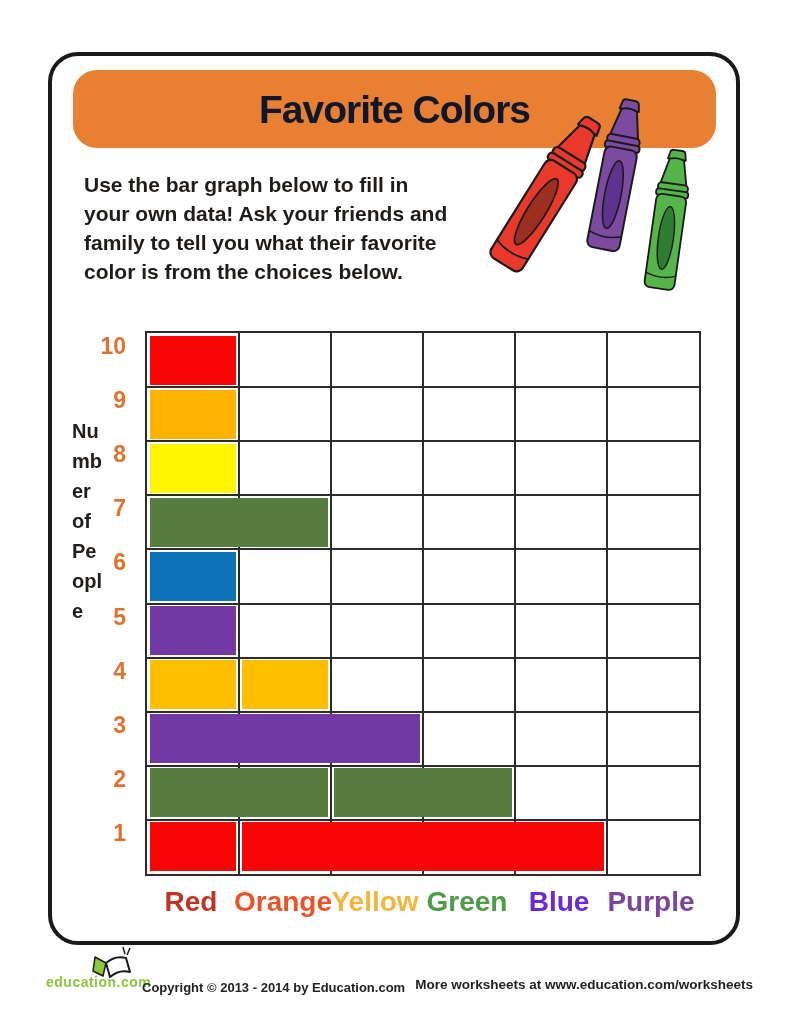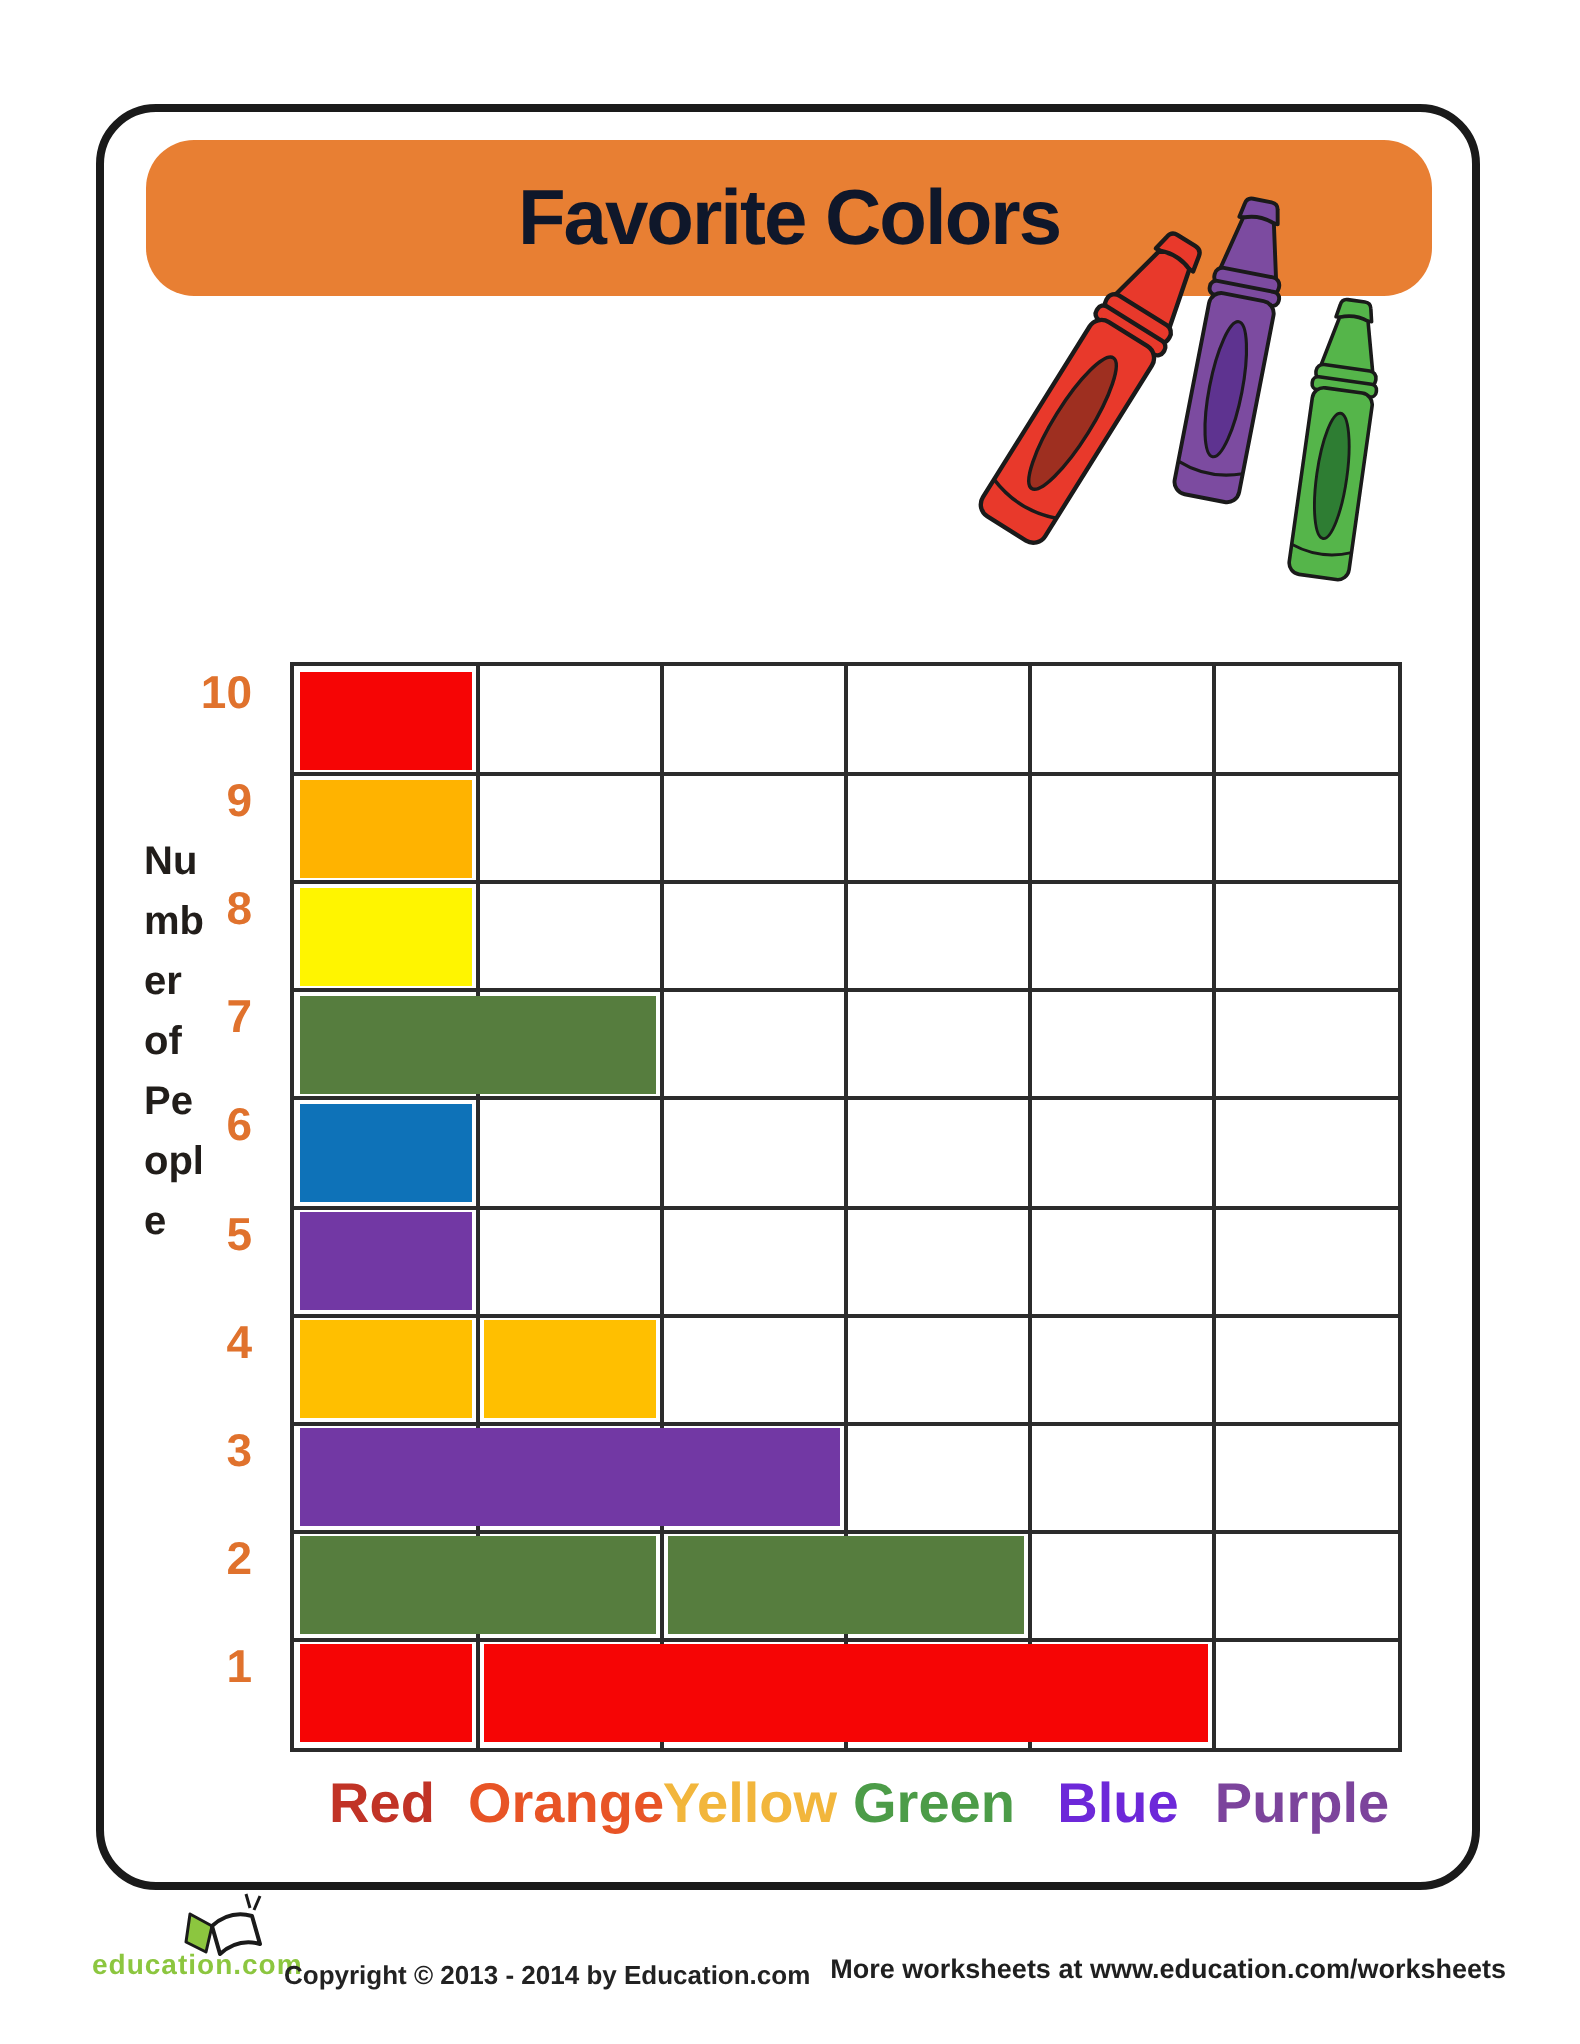--- a/index.html
+++ b/index.html
@@ -67,20 +67,24 @@
 <body>
 
 <div class="sheet">
 
   <div class="page-border"></div>
 
   <div class="banner" style="background: rgb(232, 127, 51);">
     <div class="title">Favorite Colors</div>
   </div>
 
+  <div class="instructions">Use the bar graph below to fill in
+your own data! Ask your friends and
+family to tell you what their favorite
+color is from the choices below.</div>
 
   <div class="crayon crayon-red" style="--c-body: #e8392b; --c-label: #9e2f20;">
     <svg viewBox="0 0 64 210">
       <g stroke="#1a1a1a" stroke-width="2.5" stroke-linejoin="round">
         <path d="M26,3 h12 q4,0 4.7,4 l1.8,9 h-25 l1.8,-9 q0.7,-4 4.7,-4 z" style="fill:var(--c-body)"></path>
         <path d="M22,16 L14,50 Q32,60 50,50 L42,16 Q32,12 22,16 Z" style="fill:var(--c-body)"></path>
         <rect x="11" y="50" width="42" height="11" rx="5" style="fill:var(--c-body)"></rect>
         <rect x="9.5" y="59" width="45" height="9" rx="4" style="fill:var(--c-body)"></rect>
         <rect x="11" y="66" width="42" height="131" rx="8" style="fill:var(--c-body)"></rect>
         <ellipse cx="32" cy="126" rx="10.5" ry="44" style="fill:var(--c-label)" stroke-width="2"></ellipse>

